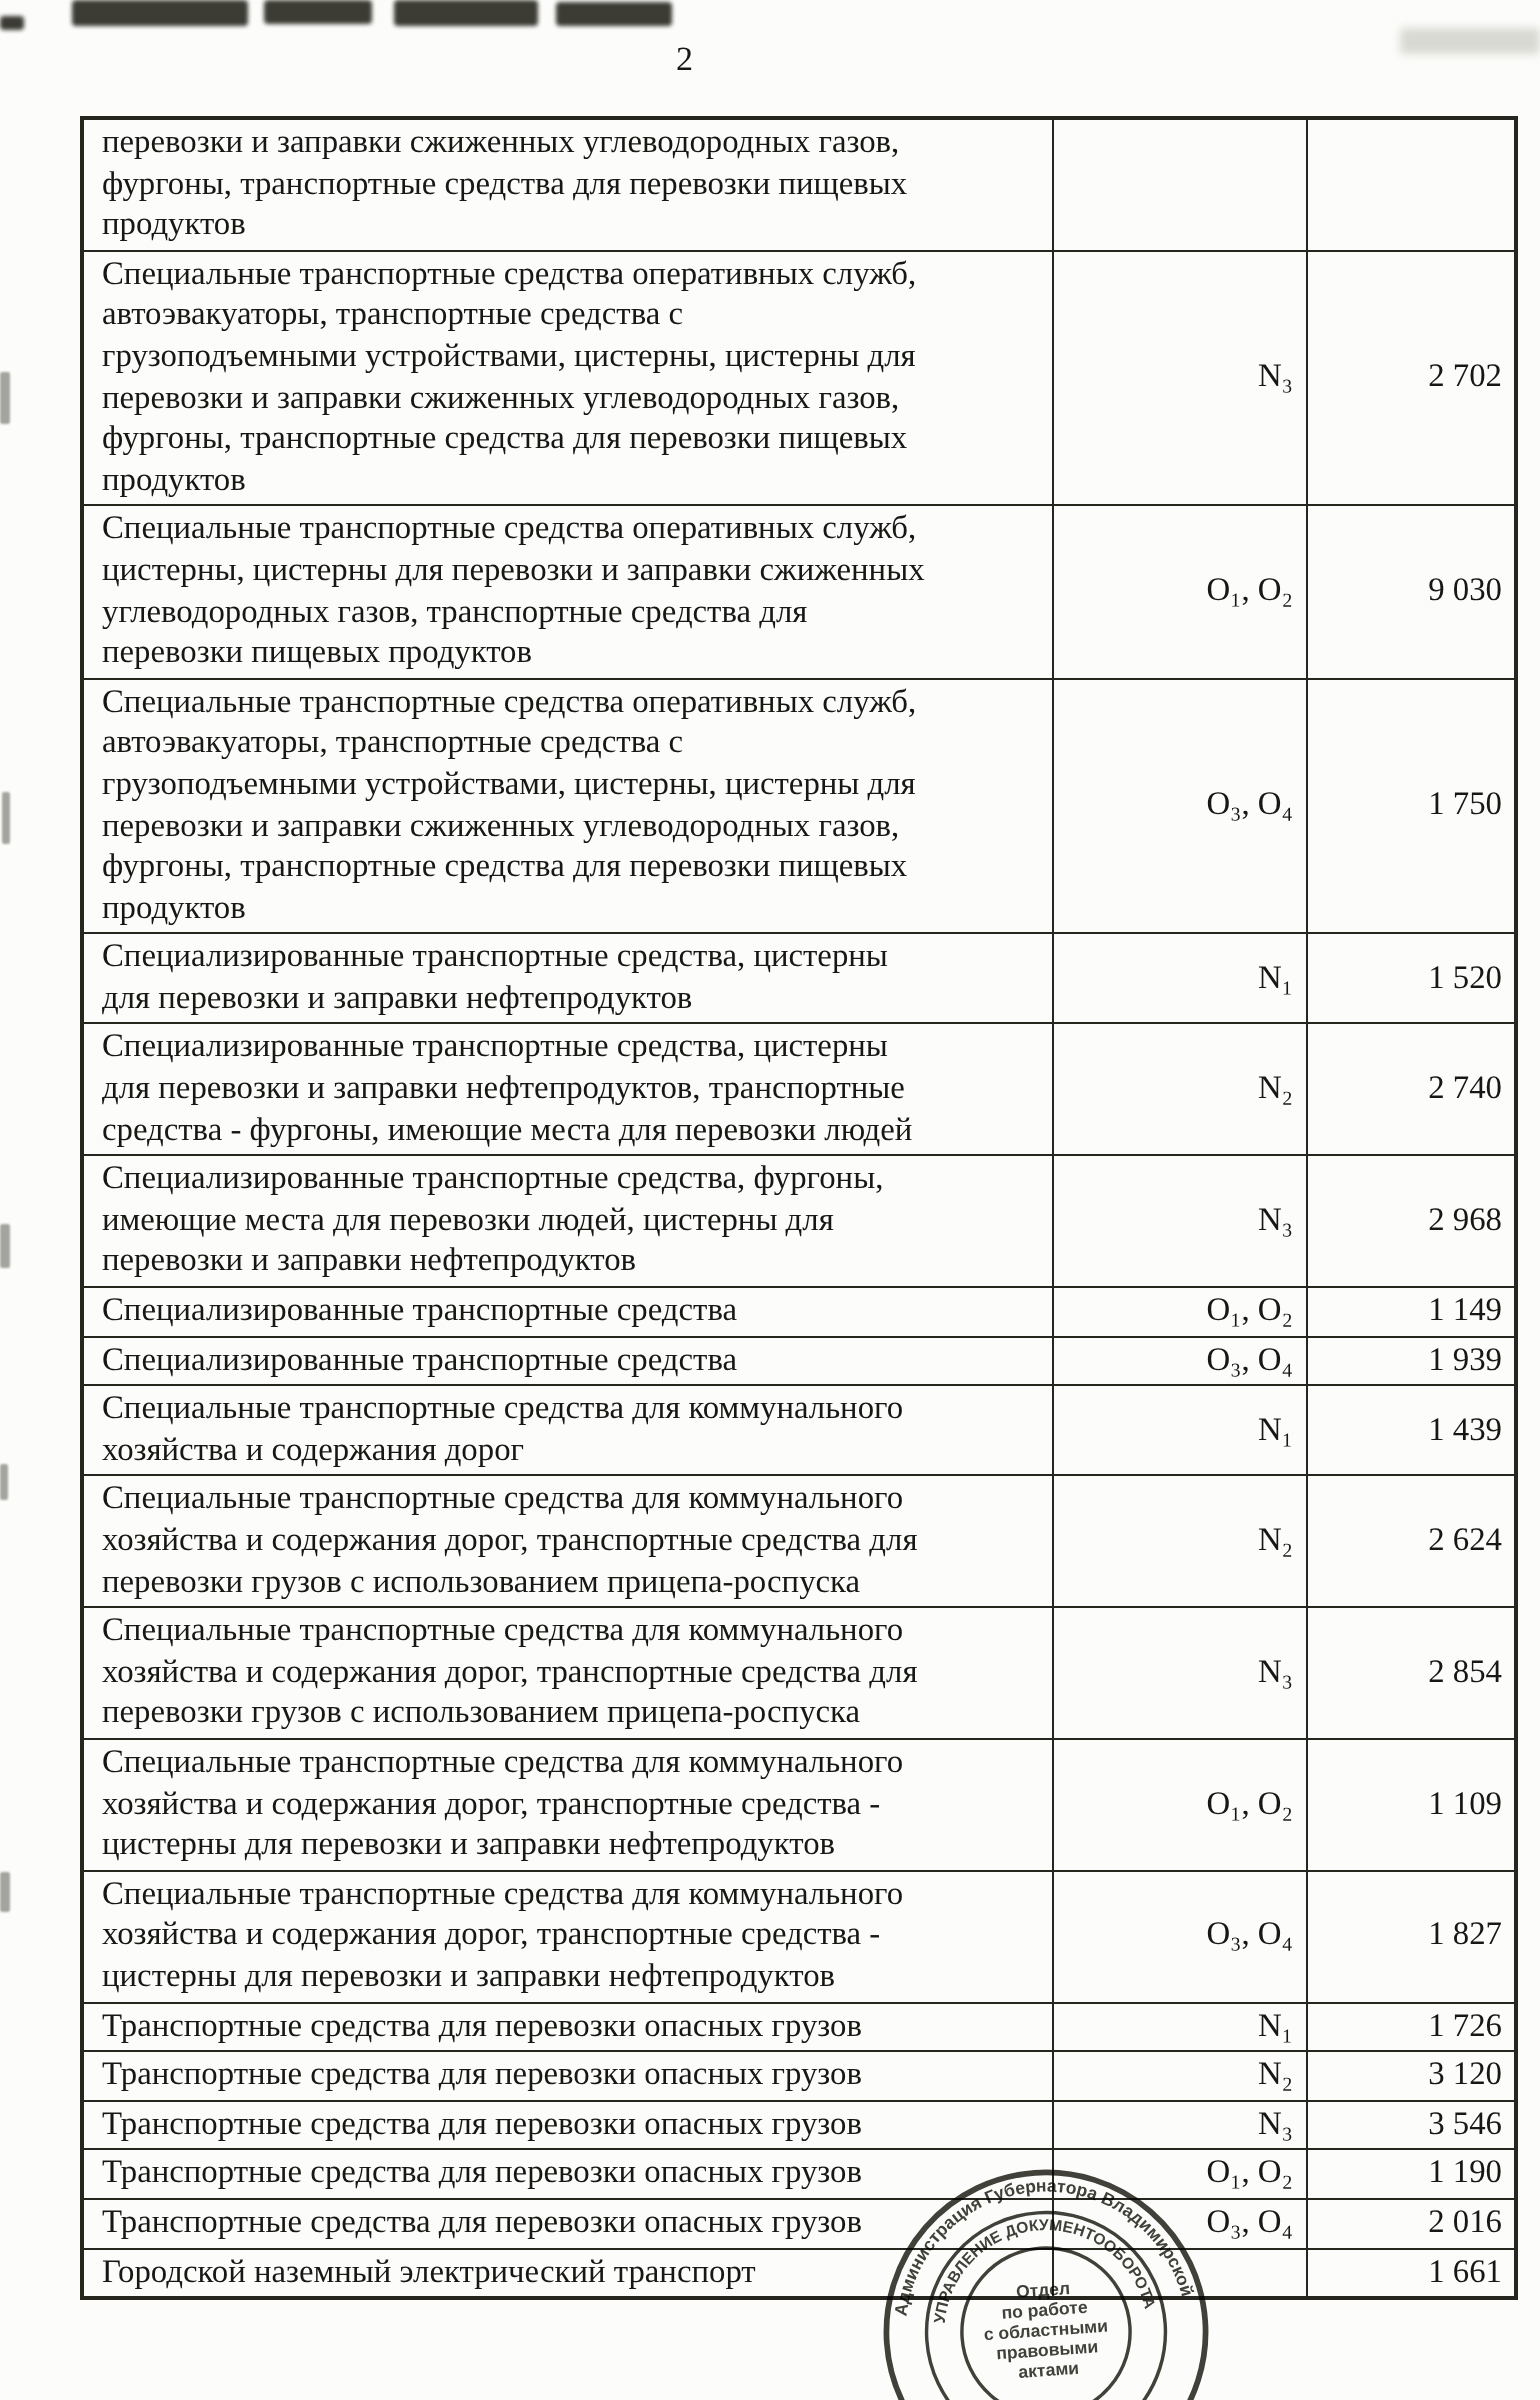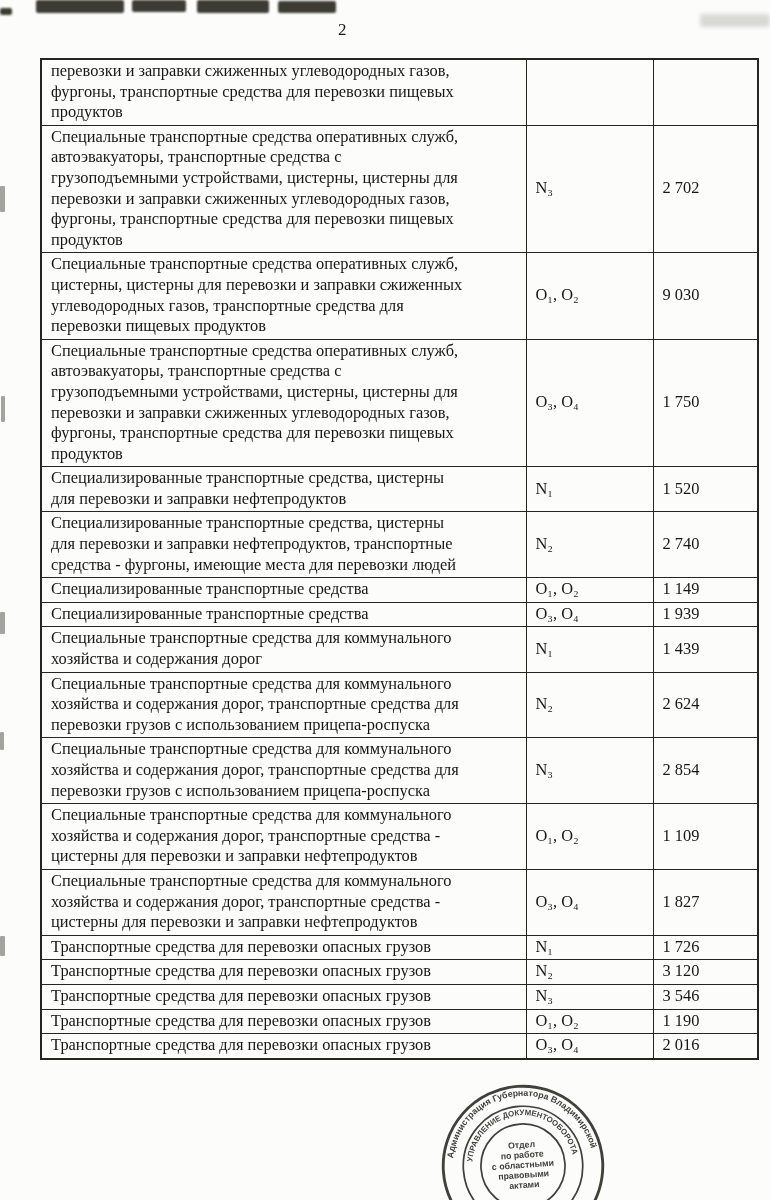--- a/index.html
+++ b/index.html
@@ -24,21 +24,21 @@
     border:2px solid #26261f;
     font-family:Liberation Serif, serif;
   }
   table.tariff td{
     border:1.4px solid #26261f;
     vertical-align:middle;
     font-size:16.4px;line-height:20.6px;
     padding:1px 6px 2px 9px;
   }
   td.desc{white-space:pre-line;text-align:left;}
-  td.cat,td.val{text-align:left;padding:1px 2px 2px 2px;font-size:16px;}
+  td.cat,td.val{text-align:right;padding:1px 2px 2px 2px;font-size:16px;}
 
   
   .smudge{position:absolute;background:#3c3c35;filter:blur(1.1px);border-radius:2px;}
   .smudge.faint{background:#d9d9d3;filter:blur(2px);}
   .edge-tick{position:absolute;background:#5d5d55;opacity:.55;filter:blur(.6px);border-radius:1px;}
 
   
   .stamp{
     position:absolute;left:437px;top:1080px;width:172px;height:172px;
     mix-blend-mode:multiply;opacity:.93;
@@ -122,20 +122,27 @@
     <td class="val">1 520</td>
   </tr>
         <tr>
     <td class="desc">Специализированные транспортные средства, цистерны
 для перевозки и заправки нефтепродуктов, транспортные
 средства - фургоны, имеющие места для перевозки людей</td>
     <td class="cat">N₂</td>
     <td class="val">2 740</td>
   </tr>
         <tr>
+    <td class="desc">Специализированные транспортные средства, фургоны,
+имеющие места для перевозки людей, цистерны для
+перевозки и заправки нефтепродуктов</td>
+    <td class="cat">N₃</td>
+    <td class="val">2 968</td>
+  </tr>
+        <tr>
     <td class="desc">Специализированные транспортные средства</td>
     <td class="cat">O₁, O₂</td>
     <td class="val">1 149</td>
   </tr>
         <tr>
     <td class="desc">Специализированные транспортные средства</td>
     <td class="cat">O₃, O₄</td>
     <td class="val">1 939</td>
   </tr>
         <tr>
@@ -189,20 +196,25 @@
   </tr>
         <tr>
     <td class="desc">Транспортные средства для перевозки опасных грузов</td>
     <td class="cat">O₁, O₂</td>
     <td class="val">1 190</td>
   </tr>
         <tr>
     <td class="desc">Транспортные средства для перевозки опасных грузов</td>
     <td class="cat">O₃, O₄</td>
     <td class="val">2 016</td>
+  </tr>
+        <tr>
+    <td class="desc">Городской наземный электрический транспорт</td>
+    <td class="cat"></td>
+    <td class="val">1 661</td>
   </tr>
       </tbody>
   </table>
 
   <div class="stamp">
     <svg viewBox="-90 -90 180 180" xmlns="http://www.w3.org/2000/svg" xmlns:xlink="http://www.w3.org/1999/xlink">
       <g fill="none" stroke="#33332c">
         <circle r="83.5" stroke-width="3"></circle>
         <circle r="62.5" stroke-width="1.8"></circle>
         <circle r="44" stroke-width="1.8"></circle>

